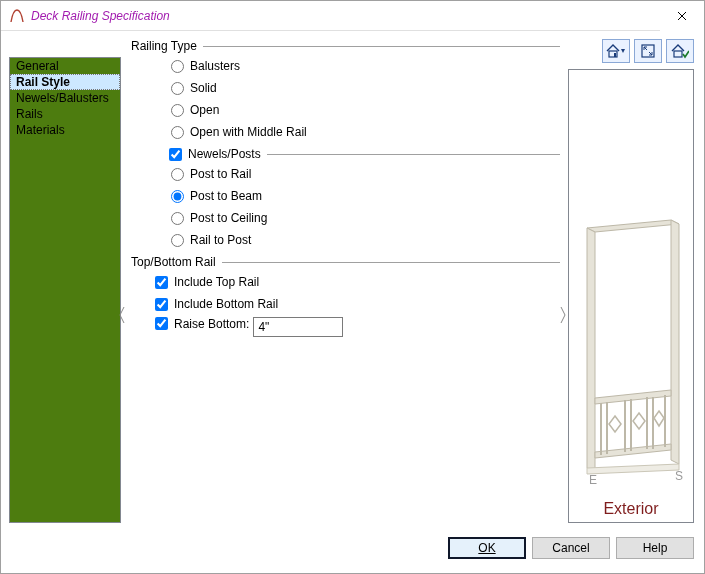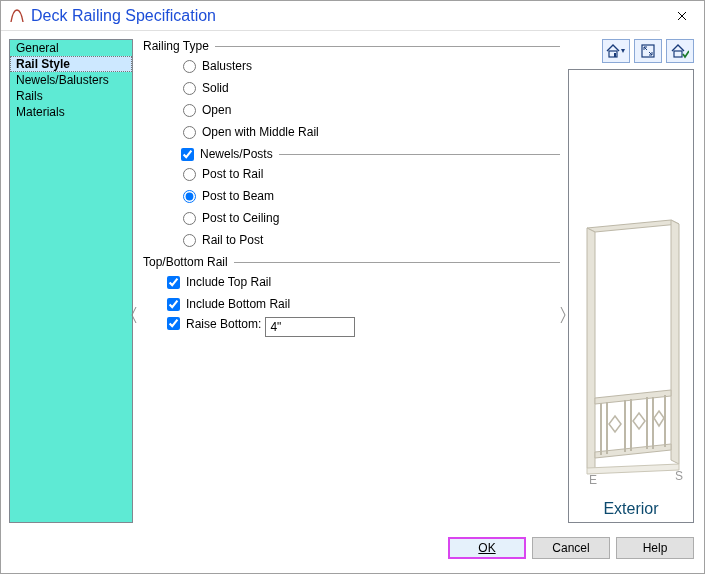--- a/index.html
+++ b/index.html
@@ -1,45 +1,45 @@
 <!DOCTYPE html>
 <html><head>
 <meta charset="utf-8">
 <style>
   * { box-sizing: border-box; font-family: "Segoe UI", Tahoma, sans-serif; font-size: 12px; }
   body { margin: 0; background: #fff; width: 705px; height: 574px; border: 1px solid #a0a0a0; overflow: hidden; }
   .titlebar { height: 30px; display: flex; align-items: center; padding: 0 0 0 8px; border-bottom: 1px solid #e0e0e0; }
   .title-icon { width: 16px; height: 16px; margin-right: 6px; position: relative; }
   .title-icon svg { display:block; }
-  .title-text { flex: 1; font-size: 16px; color: #1d4ed8; }
+  .title-text { flex: 1; font-size: 12px; color: #a21caf; font-style: italic; }
   .close-btn { width: 44px; height: 30px; display:flex; align-items:center; justify-content:center; background:#fff; cursor:default; }
   .content { display:flex; height: 500px; }
-  .sidebar { width: 124px; border: 1px solid #828790; margin: 8px 0 8px 8px; background:#5eead4; overflow:auto; }
+  .sidebar { width: 112px; border: 1px solid #828790; margin: 26px 0 8px 8px; background:#4d7c0f; overflow:auto; }
   .side-item { padding: 1px 6px; cursor:default; white-space:nowrap; }
   .side-item.selected { background:#cde8ff; border:1px dotted #777; padding:0 5px;font-weight:bold; }
   .main { flex:1; padding: 8px 4px 8px 10px; position:relative; }
   .group { margin-bottom: 6px; }
   .group-header { display:flex; align-items:center; color:#000; padding-left:0; }
   .group-header .gh-label { white-space:nowrap; }
   .group-header .gh-line { flex:1; border-top:1px solid #a0a0a0; margin-left:6px; height:0; }
   .opt-row { display:flex; align-items:center; padding-left: 40px; margin-top:4px; height:18px; }
   .cb-row { display:flex; align-items:center; padding-left: 24px; margin-top:4px; height:18px; }
   input[type=radio], input[type=checkbox] { margin:0 6px 0 0; }
   .header-check { display:flex; align-items:center;padding-left:38px; }
   .raise-row { display:flex; align-items:flex-start; padding-left:24px; margin-top:4px; height:20px; }
   .raise-row input[type=text] { width:90px; height:20px; border:1px solid #7a7a7a; padding:1px 4px; margin-left:4px; }
   .preview-col { width:126px; margin:8px 10px 8px 4px; display:flex; flex-direction:column; }
   .tool-row { display:flex; justify-content:flex-end; gap:4px; margin-bottom:6px; }
   .tool-btn { width:28px; height:24px; border:1px solid #8aa8d6; background:#eaf2ff; display:flex; align-items:center; justify-content:center; cursor:default; }
   .preview-box { flex:1; border:1px solid #828790; background:#fff; display:flex; flex-direction:column; align-items:center; justify-content:flex-end; padding-bottom:4px; }
   .preview-illus { flex:1; width:100%; position:relative; }
-  .preview-label { color:#0c4a6e; font-size:16px; margin-top:2px; }
+  .preview-label { color:#7f1d1d; font-size:16px; margin-top:2px; }
   .footer { height:34px; display:flex; align-items:center; justify-content:flex-end; padding:0 10px; gap:6px; border-top:0; }
   .btn { width:78px; height:22px; border:1px solid #adadad; background:#e1e1e1; display:flex; align-items:center; justify-content:center; cursor:default; }
-  .btn.default { border:2px solid #d946ef; background:#e5f1fb;text-decoration:underline; }
+  .btn.default { border:2px solid #0f172a; background:#e5f1fb;text-decoration:underline; }
   .label { color:#000; }
   .vhandle { position:absolute; left:-2px; top:274px; width:6px; height:20px; }
   .vhandle svg, .vhandle2 svg { display:block; }
   .vhandle2 { position:absolute; right:-2px; top:274px; width:6px; height:20px; }
 </style>
 </head>
 <body>
 
 <div class="titlebar">
   <span class="title-icon">

